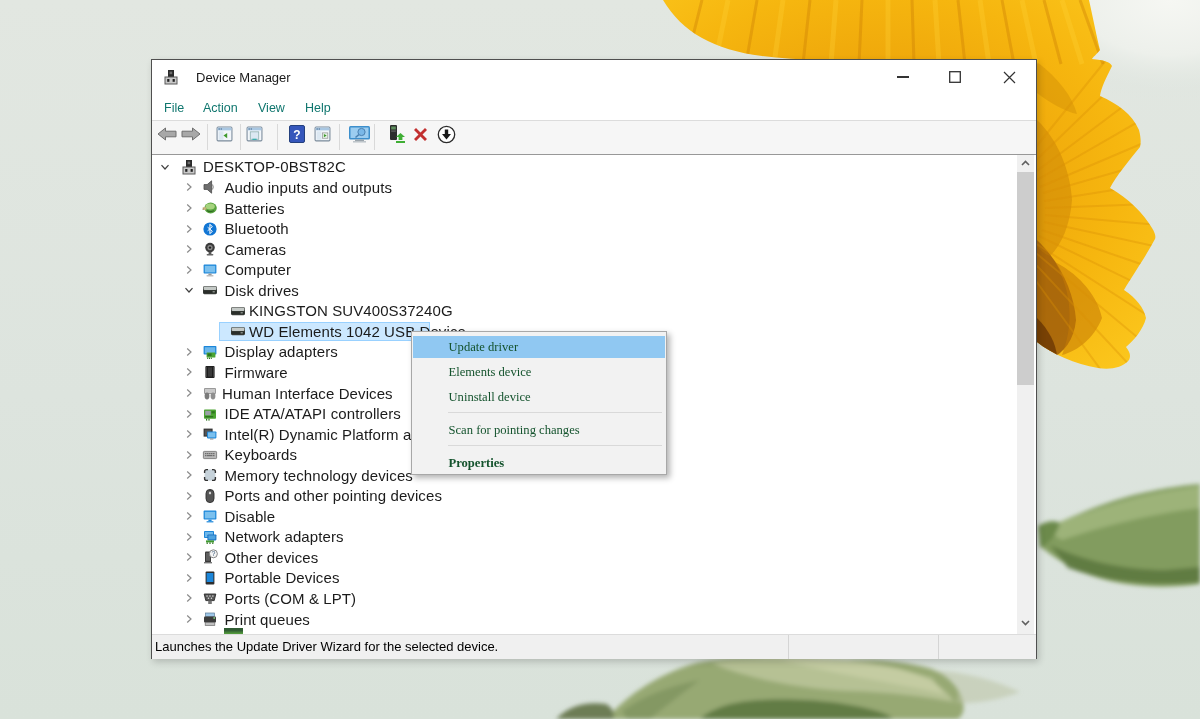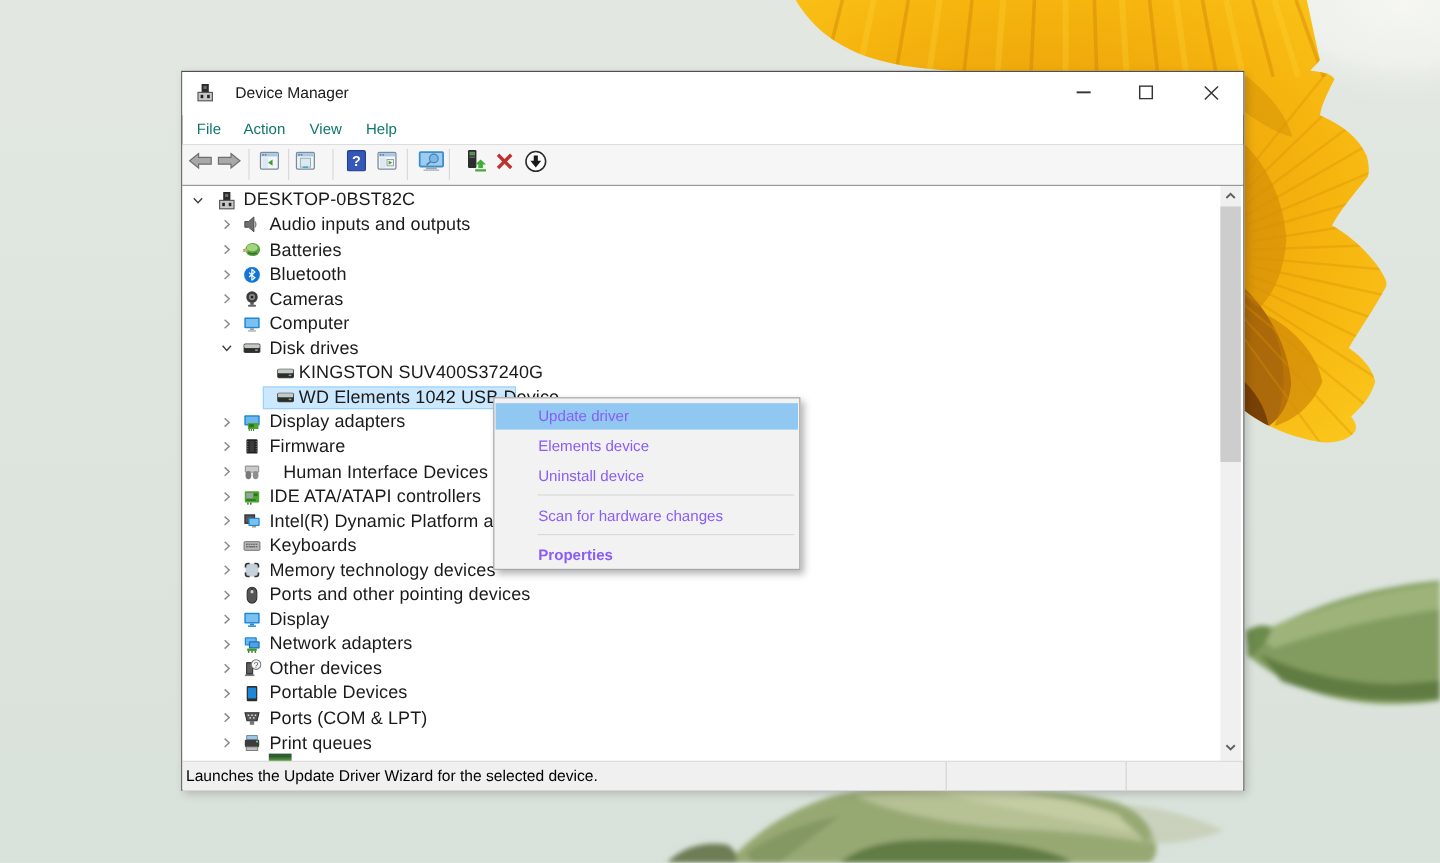--- a/index.html
+++ b/index.html
@@ -315,21 +315,21 @@
 <div class="tl" style="left:224.5px;top:363.9px">Firmware</div>
 <svg style="position:absolute;left:184px;top:387.95000000000005px" width="10" height="10" viewBox="0 0 10 10">
     <path d="M3.2 1.5 L7 5 L3.2 8.5" stroke="#8a8a8a" stroke-width="1.2" fill="none"></path>
   </svg>
 <svg style="position:absolute;left:202px;top:384.95000000000005px" width="16" height="16" viewBox="0 0 16 16">
     <rect x="2" y="3" width="12" height="6" rx="1" fill="#9a9a9a"></rect>
     <rect x="3" y="4" width="10" height="4" fill="#c9c9c9"></rect>
     <ellipse cx="5" cy="11" rx="2.4" ry="3.4" fill="#7a7a7a"></ellipse>
     <ellipse cx="11" cy="11" rx="2.4" ry="3.4" fill="#8f8f8f"></ellipse>
   </svg>
-<div class="tl" style="left:236px;top:384.5px">Human Interface Devices</div>
+<div class="tl" style="left:222px;top:384.5px">Human Interface Devices</div>
 <svg style="position:absolute;left:184px;top:408.5px" width="10" height="10" viewBox="0 0 10 10">
     <path d="M3.2 1.5 L7 5 L3.2 8.5" stroke="#8a8a8a" stroke-width="1.2" fill="none"></path>
   </svg>
 <svg style="position:absolute;left:202px;top:405.5px" width="16" height="16" viewBox="0 0 16 16">
     <rect x="2" y="3.4" width="12" height="9.4" rx="0.8" fill="#4ca433"></rect>
     <rect x="3.2" y="4.8" width="5.6" height="4.4" fill="#9aa0a6"></rect>
     <rect x="9.6" y="5.2" width="3.2" height="2.2" fill="#2e7420"></rect>
     <rect x="3.2" y="10" width="8" height="1.4" fill="#2e7420"></rect>
     <rect x="4" y="12.8" width="1.2" height="1.8" fill="#2e7420"></rect>
     <rect x="6.4" y="12.8" width="1.2" height="1.8" fill="#2e7420"></rect>
@@ -382,21 +382,21 @@
 <div class="tl" style="left:224.5px;top:487.2px">Ports and other pointing devices</div>
 <svg style="position:absolute;left:184px;top:511.25px" width="10" height="10" viewBox="0 0 10 10">
     <path d="M3.2 1.5 L7 5 L3.2 8.5" stroke="#8a8a8a" stroke-width="1.2" fill="none"></path>
   </svg>
 <svg style="position:absolute;left:202px;top:508.25px" width="16" height="16" viewBox="0 0 16 16">
     <rect x="1.6" y="2.6" width="12.8" height="9" rx="0.8" fill="#1c86d9"></rect>
     <rect x="2.8" y="3.8" width="10.4" height="6.6" fill="#7bc0ee"></rect>
     <rect x="6.4" y="11.6" width="3.2" height="1.6" fill="#1c86d9"></rect>
     <rect x="4.6" y="13.2" width="6.8" height="1.2" fill="#1c86d9"></rect>
   </svg>
-<div class="tl" style="left:224.5px;top:507.8px">Display</div>
+<div class="tl" style="left:224.5px;top:507.8px">Disable</div>
 <svg style="position:absolute;left:184px;top:531.8000000000001px" width="10" height="10" viewBox="0 0 10 10">
     <path d="M3.2 1.5 L7 5 L3.2 8.5" stroke="#8a8a8a" stroke-width="1.2" fill="none"></path>
   </svg>
 <svg style="position:absolute;left:202px;top:528.8000000000001px" width="16" height="16" viewBox="0 0 16 16">
     <rect x="2" y="2" width="10" height="7" rx="0.8" fill="#1c86d9"></rect>
     <rect x="3" y="3" width="8" height="5" fill="#6db7ea"></rect>
     <rect x="5.4" y="5.4" width="9" height="6" rx="0.8" fill="#1a70c0"></rect>
     <rect x="6.4" y="6.4" width="7" height="4" fill="#4ea3e0"></rect>
     <rect x="4" y="11.4" width="8" height="2" fill="#3f9a2e"></rect>
     <rect x="4.6" y="13.4" width="1.2" height="1.6" fill="#2e7420"></rect>
@@ -450,16 +450,16 @@
 <div class="tl" style="left:224.5px;top:610.5px">Print queues</div>
 <div style="position:absolute;left:224px;top:628px;width:19px;height:5.5px;background:linear-gradient(#2f5b32 40%,#57a33e)"></div>
 
 <div style="position:absolute;left:411px;top:331px;width:256px;height:144px;background:#f2f2f2;
      border:1px solid #a8a8a8;box-shadow:3px 3px 6px rgba(0,0,0,0.3)">
   <div style="position:absolute;left:1px;top:3.5px;width:252px;height:22px;background:#90c8f2"></div>
   <div class="cm" style="left:36.5px;top:8px">Update driver</div>
   <div class="cm" style="left:36.5px;top:33px">Elements device</div>
   <div class="cm" style="left:36.5px;top:58px">Uninstall device</div>
   <div style="position:absolute;left:36px;top:80px;width:214px;height:1px;background:#d9d9d9"></div>
-  <div class="cm" style="left:36.5px;top:91px">Scan for hardware changes</div>
+  <div class="cm" style="left:36.5px;top:91px">Scan for pointing changes</div>
   <div style="position:absolute;left:36px;top:113px;width:214px;height:1px;background:#d9d9d9"></div>
   <div class="cm" style="left:36.5px;top:124px;font-weight:bold">Properties</div>
 </div>
-<style>.cm { position:absolute; font-size:12.6px; color:#8b5cf6; white-space:nowrap; }</style>
+<style>.cm { position:absolute; font-size:12.6px; color:#14532d; white-space:nowrap;font-family:Liberation Serif, serif; }</style>
 </body></html>

